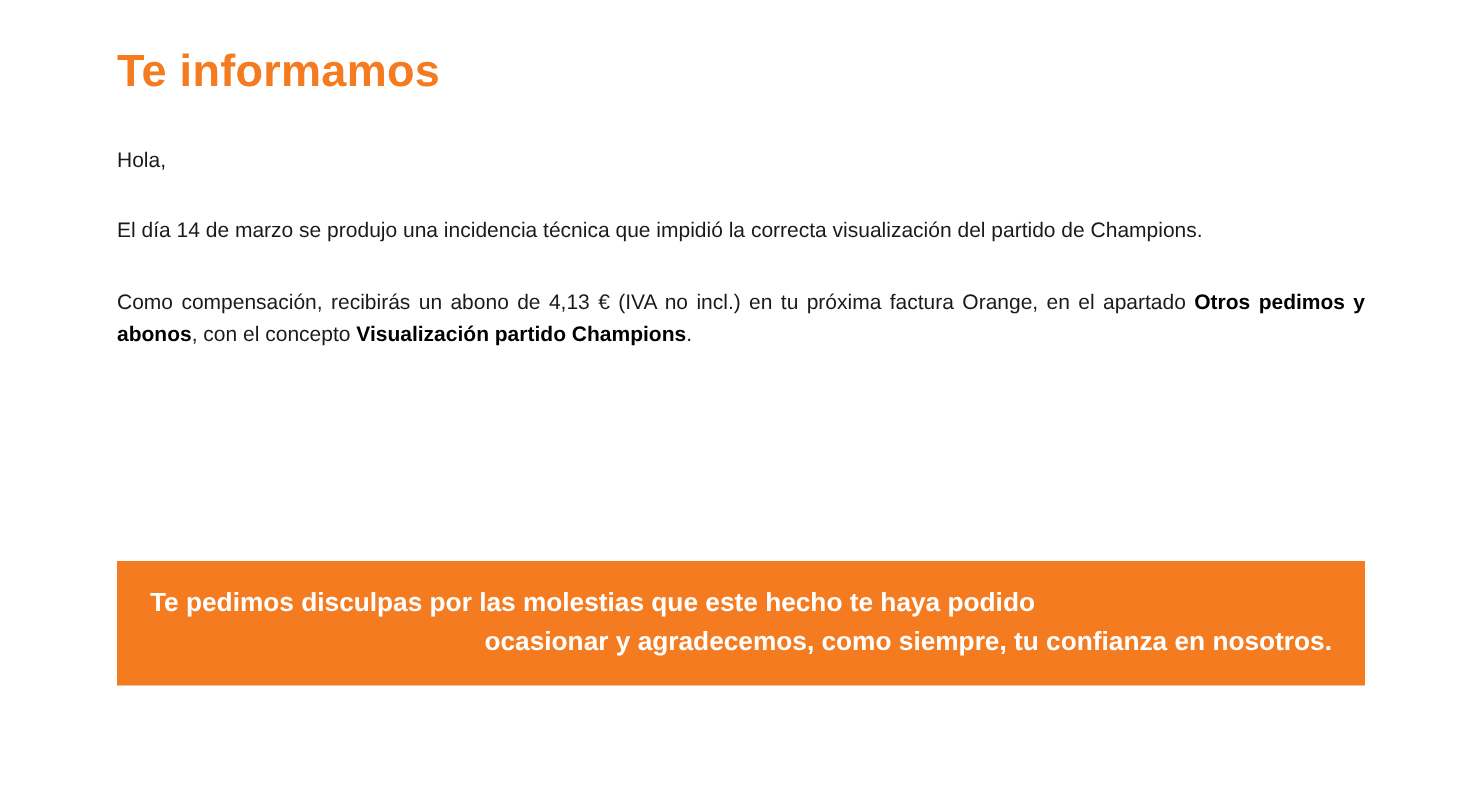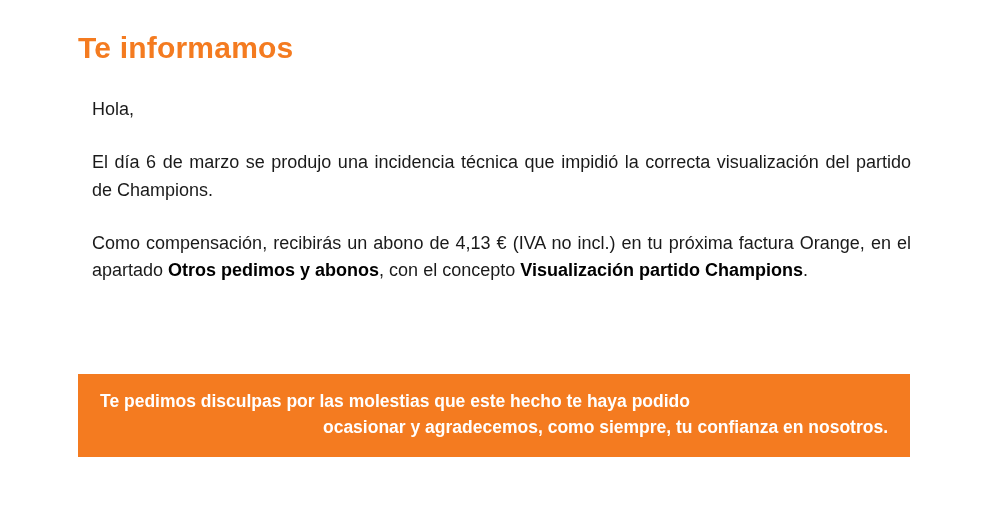--- a/index.html
+++ b/index.html
@@ -23,24 +23,24 @@
   }
   .headline {
     font-size: 30px;
     font-weight: bold;
     color: #f47b20;
     letter-spacing: 0.2px;
     margin: 0 0 30px 0;
     line-height: 1.2;
   }
   .para {
-    font-size: 18px;
+    font-size: 14px;
     line-height: 1.52;
     color: #1a1a1a;
-    margin: 0 0 26px 14px;
+    margin: 0 0 26px 0;
     text-align: justify;
     max-width: 832px;
   }
   .para.greeting {
     margin-bottom: 26px;
     text-align: left;
   }
   .para b {
     font-weight: bold;
     color: #000;
@@ -68,21 +68,21 @@
 </style>
 </head>
 <body>
 
 <div class="page">
 
   <h1 class="headline">Te informamos</h1>
 
   <p class="para greeting">Hola,</p>
 
-  <p class="para">El día 6 de marzo se produjo una incidencia técnica que impidió la correcta visualización del partido de Champions.</p>
+  <p class="para">El día 14 de marzo se produjo una incidencia técnica que impidió la correcta visualización del partido de Champions.</p>
 
   <p class="para"><span>Como compensación, recibirás un abono de 4,13 € (IVA no incl.) en tu próxima factura Orange, en el apartado </span><b>Otros pedimos y abonos</b><span>, con el concepto </span><b>Visualización partido Champions</b><span>.</span></p>
 
   <div class="notice">
     <span class="notice-inner">Te pedimos disculpas por las molestias que este hecho te haya podido</span>
     <span class="notice-inner line2">ocasionar y agradecemos, como siempre, tu confianza en nosotros.</span>
   </div>
 
 </div>
 

